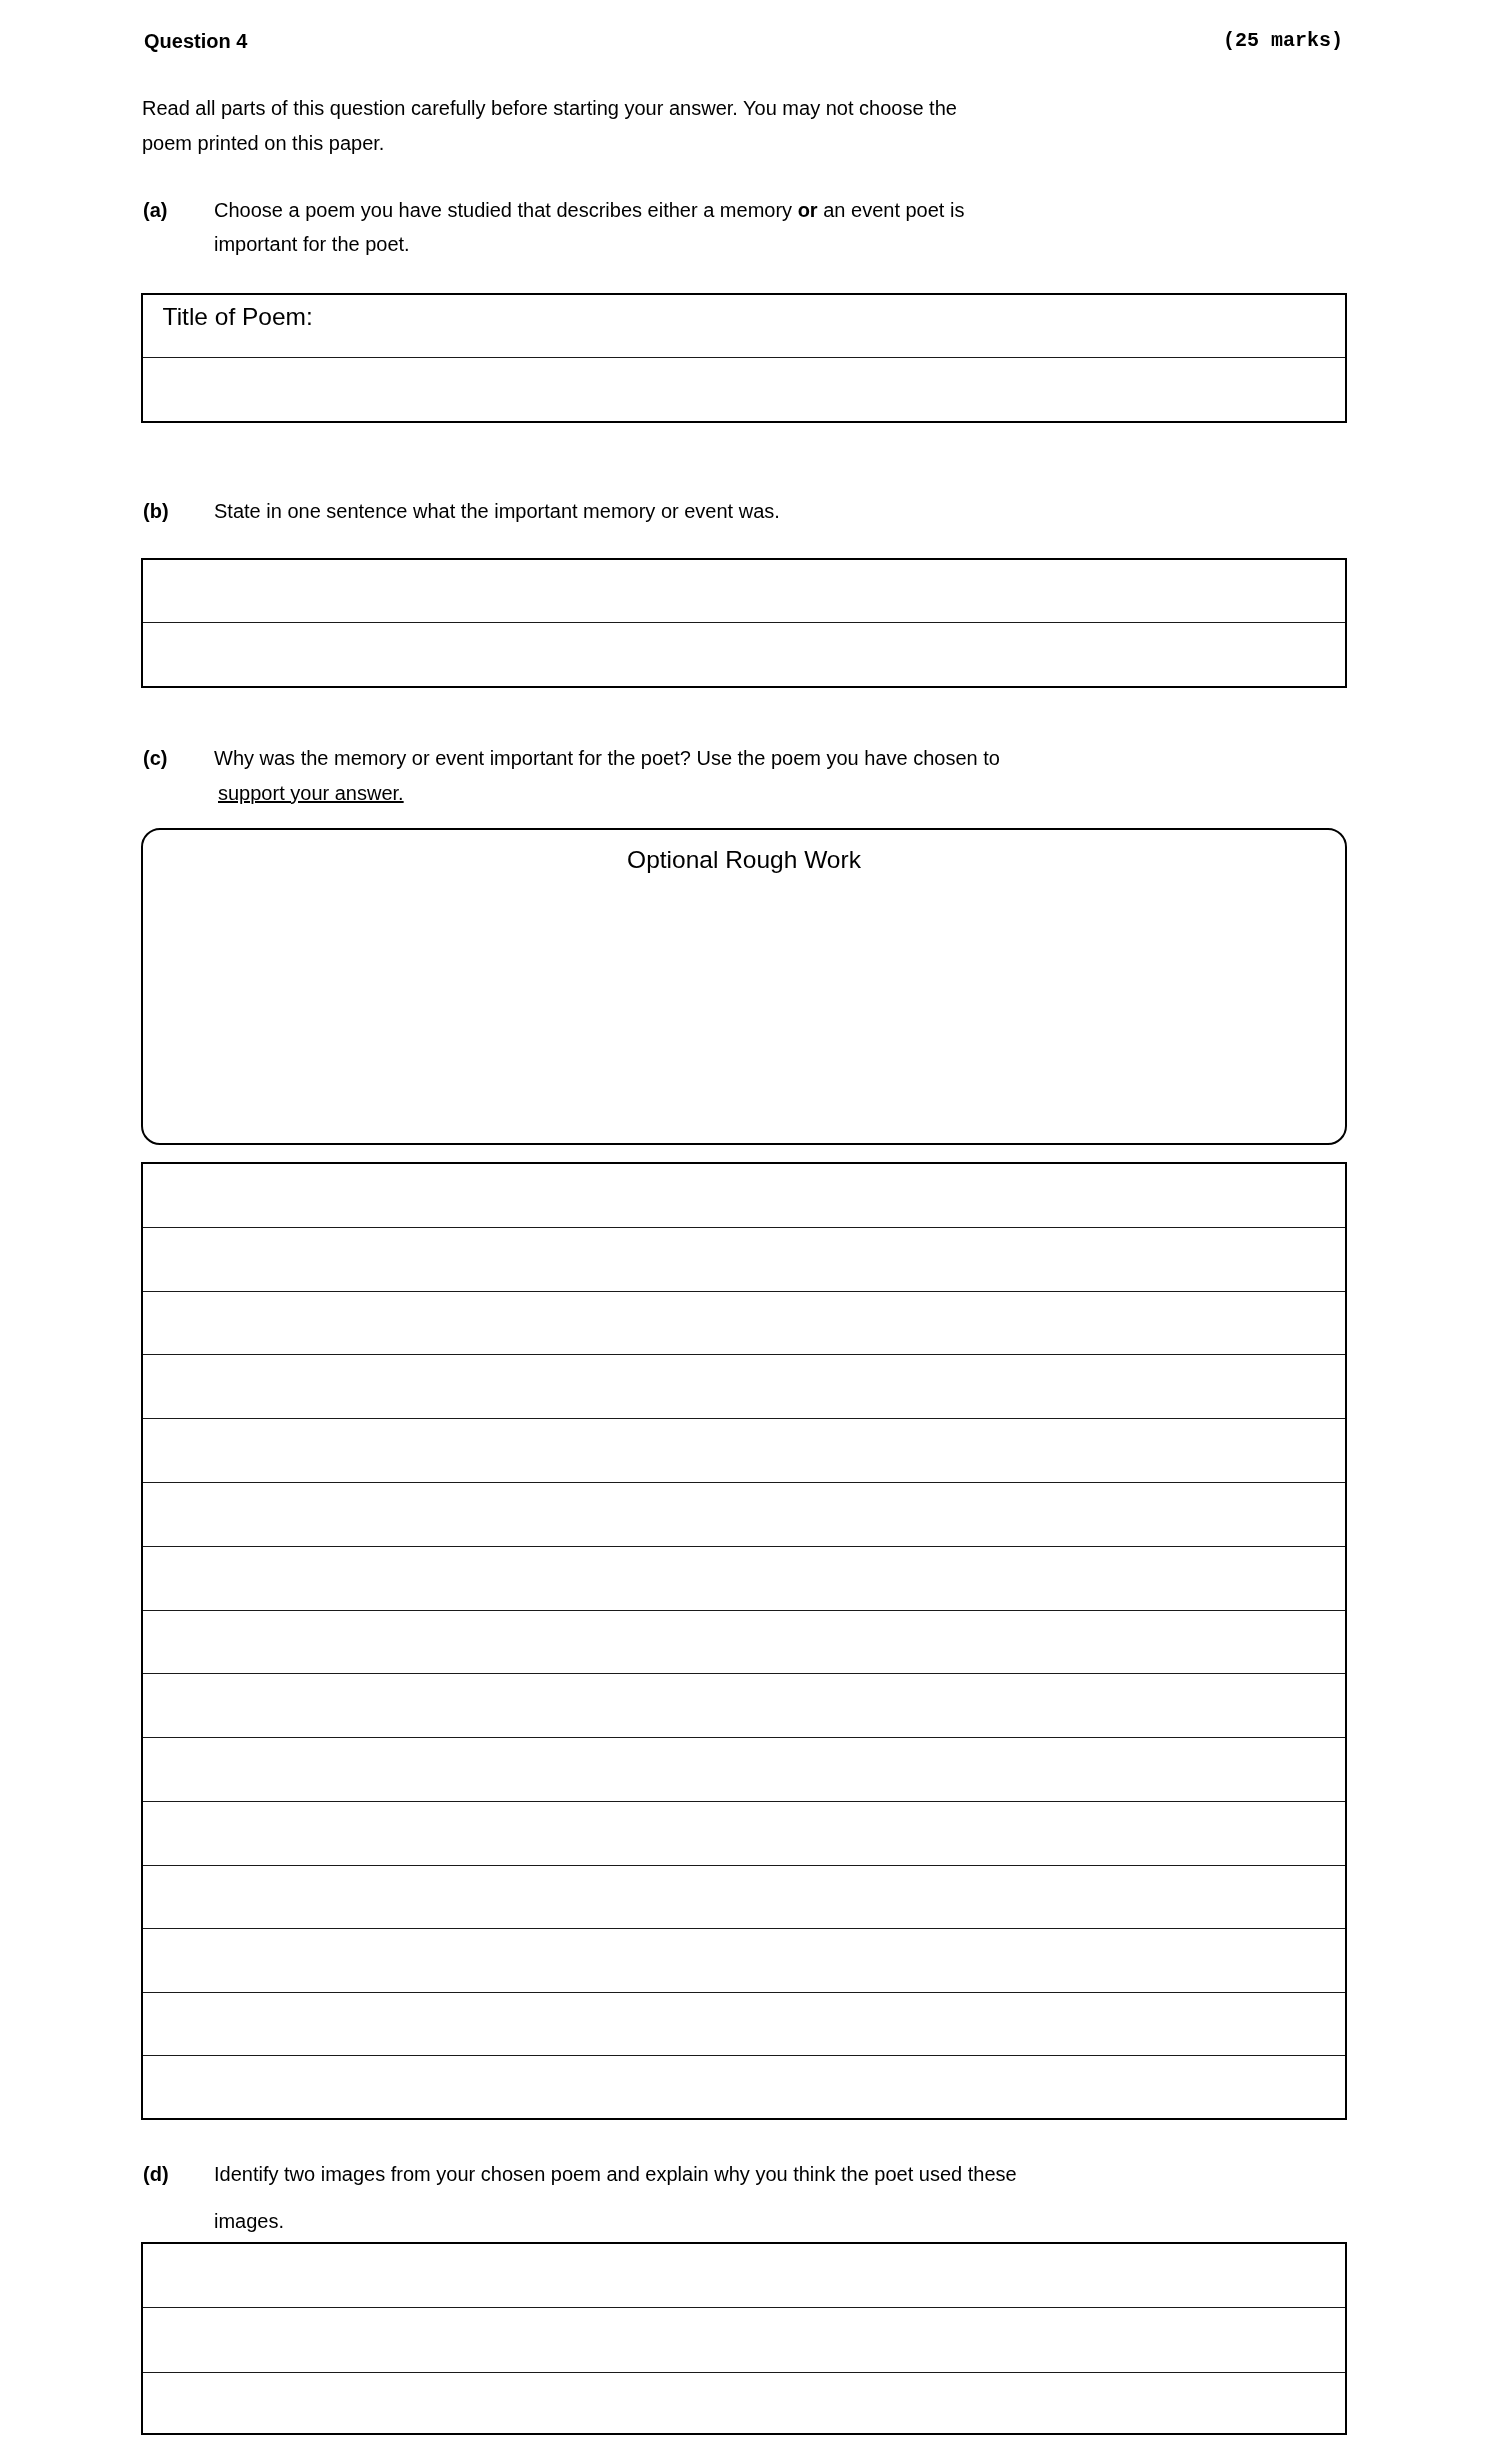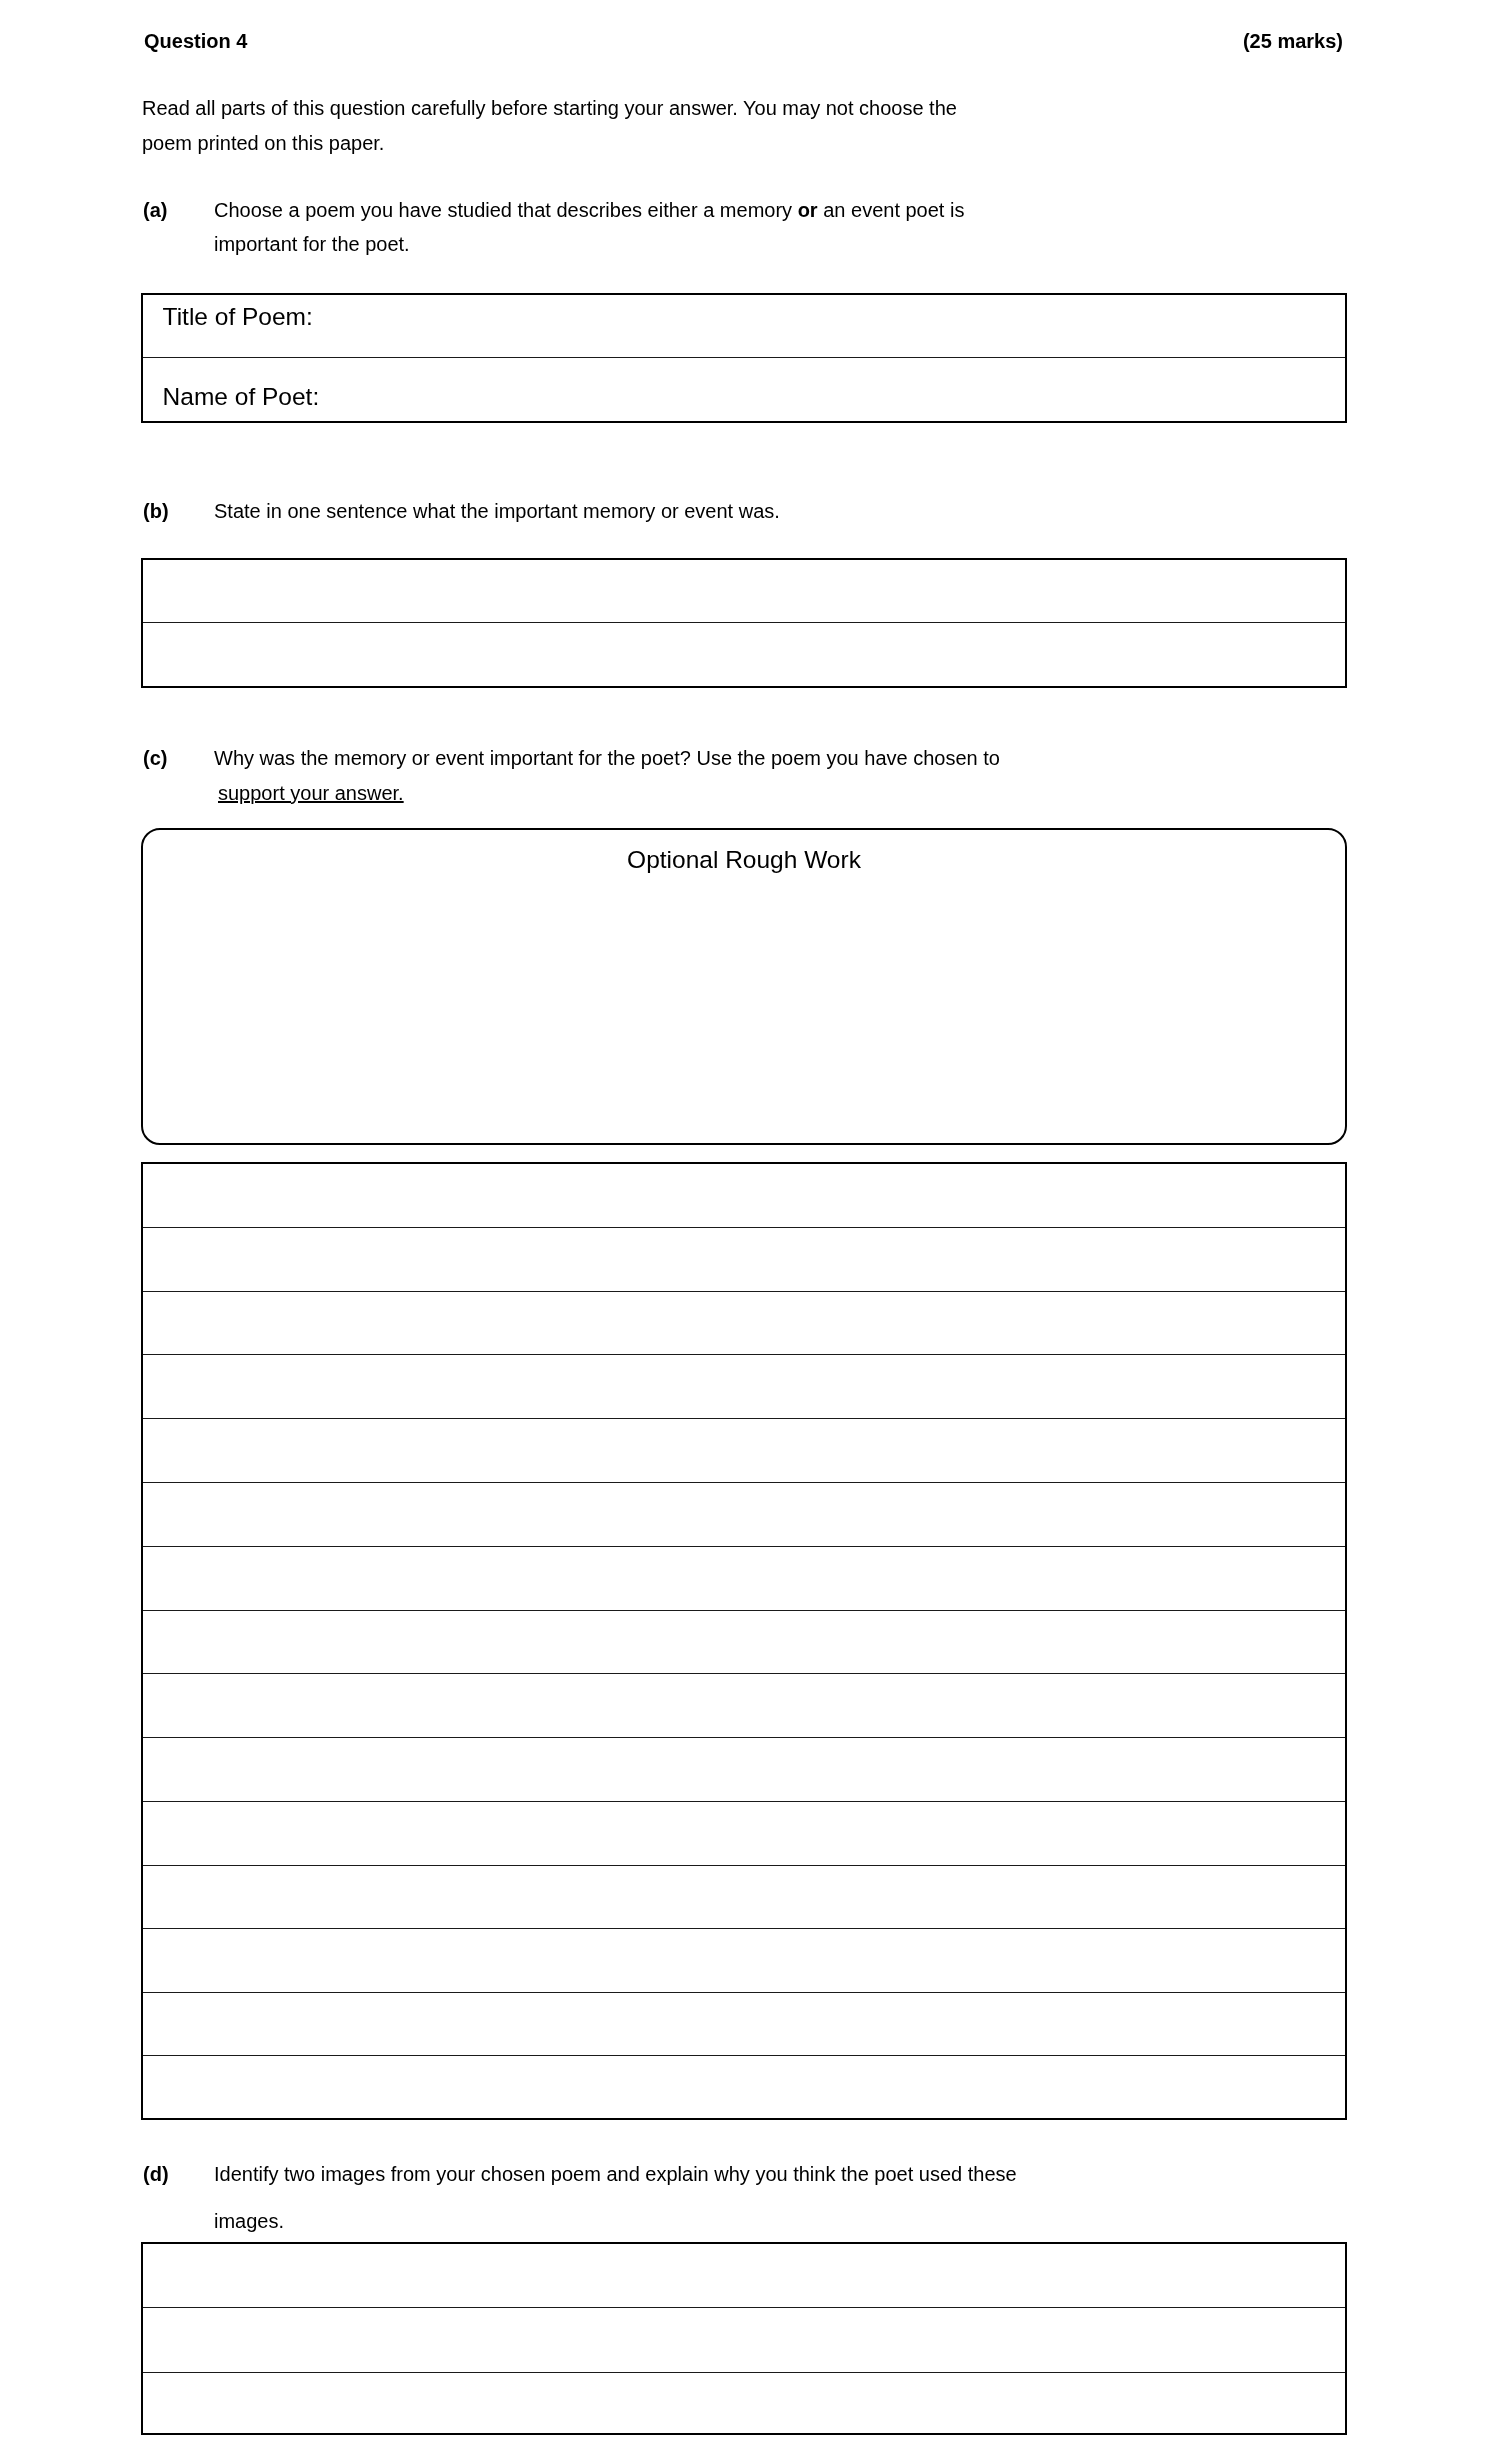--- a/index.html
+++ b/index.html
@@ -10,39 +10,36 @@
   .box { position: absolute; left: 141px; width: 1206px; box-sizing: border-box;
          border: 2.5px solid #000; background: #fff; }
   .rule { position: absolute; left: 0; right: 0; height: 0; border-top: 1.6px solid #1a1a1a; }
   .field-label { position: absolute; left: 19.6px; font-size: 24.5px; line-height: 24.5px; white-space: nowrap; }
   .center { position: absolute; left: 0; right: 0; text-align: center; font-size: 24.5px; line-height: 24.5px; }
 </style>
 </head>
 <body>
 
 <div class="t b" style="left:144px; top:29px;">Question 4</div>
-<div class="t b" style="right:143px; top:29px; text-align:center;">(25 marks)</div>
+<div class="t b" style="right:143px; top:29px; text-align:center;font-family:Liberation Mono, monospace;">(25 marks)</div>
 
 <div class="t" style="left:142px; top:96px;">Read all parts of this question carefully before starting your answer.  You may not choose the</div>
 <div class="t" style="left:142px; top:131px;">poem printed on this paper.</div>
 
 <div class="t b" style="left:143px; top:198px;">(a)</div>
 <div class="t" style="left:214px; top:198px;">
   <span>Choose a poem you have studied that describes either a memory </span><span class="b">or</span><span> an event poet is</span>
 </div>
 <div class="t" style="left:214px; top:232px;">important for the poet.</div>
 
 <div class="box" style="top:293px; height:130px;">
   <div style="position:absolute; left:0; right:0; top:0; height:62px;">
     <div class="field-label" style="top:10px;">Title of Poem:</div>
   </div>
   <div class="rule" style="top:62px;"></div>
-  <div style="position:absolute; left:0; right:0; top:64px; bottom:0;">
-    <div class="field-label" style="top:26px;">Name of Poet:</div>
-  </div>
 </div>
 
 <div class="t b" style="left:143px; top:499px;">(b)</div>
 <div class="t" style="left:214px; top:499px;text-align:right;">State in one sentence what the important memory or event was.</div>
 
 <div class="box" style="top:558px; height:130px;">
   <div style="position:absolute; left:0; right:0; top:0; height:62px;"></div>
   <div class="rule" style="top:62px;"></div>
   <div style="position:absolute; left:0; right:0; top:64px; bottom:0;"></div>
 </div>

